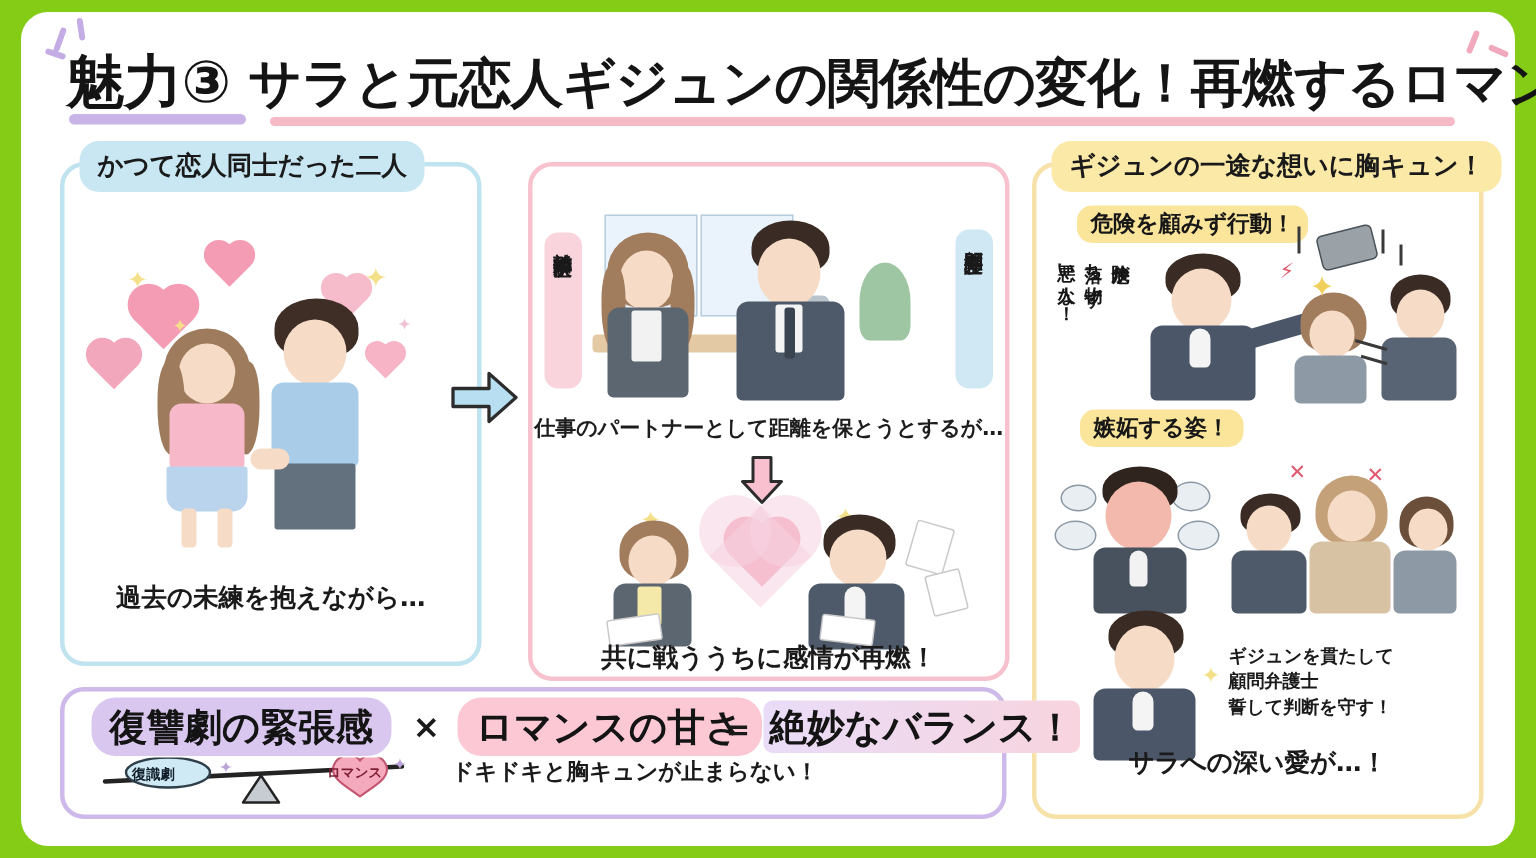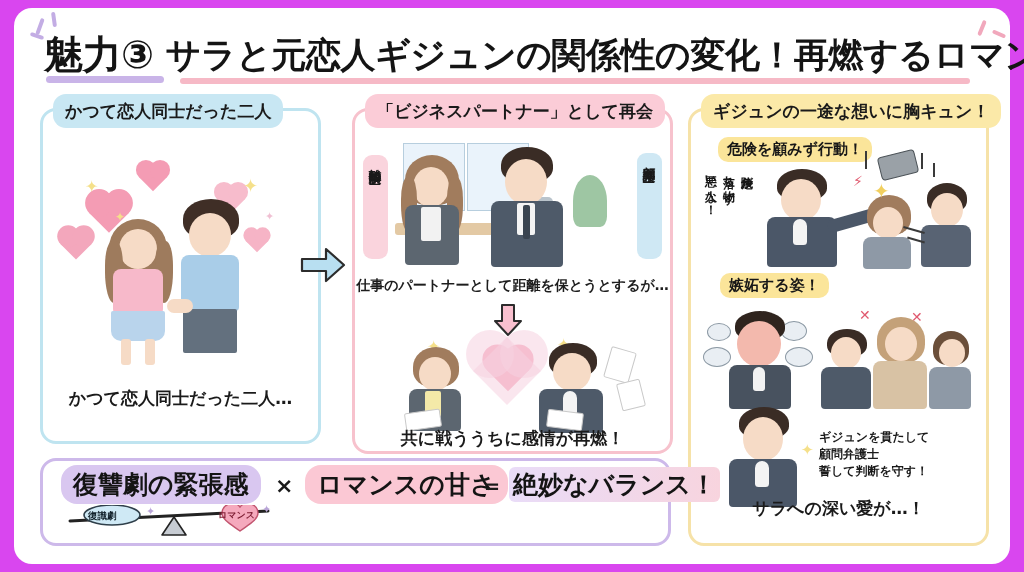--- a/index.html
+++ b/index.html
@@ -5,21 +5,21 @@
   html,body{margin:0;padding:0;}
   body{
     width:1024px;height:572px;
     background:#fdfdfd;
     font-family:"DejaVu Sans","Liberation Sans",sans-serif;
     overflow:hidden;
     position:relative;
   }
   #stage{
     position:absolute;left:0;top:0;width:1024px;height:572px;
-    background:#d946ef;
+    background:#84cc16;
   }
   
   .outer-frame{
     position:absolute;left:14px;top:8px;width:996px;height:556px;
     background:#ffffff;border-radius:18px;
   }
 
   
   .title-row{
     position:absolute;left:44px;top:24px;width:940px;height:62px;
@@ -207,31 +207,30 @@
       <div class="person" style="left:132px;top:62px;width:90px;height:170px;">
         <div class="hair" style="left:8px;top:0;width:56px;height:40px;background:#3f2e26;"></div>
         <div class="head" style="left:14px;top:14px;width:42px;height:44px;"></div>
         <div class="body" style="left:6px;top:56px;width:58px;height:56px;background:#a9cde8;"></div>
         <div class="body" style="left:8px;top:110px;width:54px;height:44px;background:#63707e;border-radius:2px;"></div>
       </div>
 
       <div style="position:absolute;left:124px;top:162px;width:26px;height:14px;background:#f6dbc6;border-radius:7px;"></div>
     </div>
 
-    <div class="caption" style="top:276px;">かつて恋人同士だった二人…</div>
+    <div class="caption" style="top:276px;">過去の未練を抱えながら…</div>
   </div>
 
   <div class="arrow-right">
     <svg viewBox="0 0 46 38" width="46" height="38">
       <path d="M2 13 H26 V3 L44 19 L26 35 V25 H2 Z" fill="#b8dff1" stroke="#2c2c2c" stroke-width="2.2" stroke-linejoin="round"></path>
     </svg>
   </div>
 
   <div class="panel panel-mid">
-    <div class="panel-head head-pink">「ビジネスパートナー」として再会</div>
 
     <div class="ill" style="left:22px;top:30px;width:268px;height:130px;">
       <div class="win" style="left:26px;top:2px;width:60px;height:66px;"></div>
       <div class="win" style="left:90px;top:2px;width:60px;height:66px;"></div>
       <div class="desk" style="left:18px;top:82px;width:150px;height:12px;"></div>
       <div style="position:absolute;left:150px;top:56px;width:26px;height:26px;background:#b9c3cb;border-radius:5px;"></div>
       <div style="position:absolute;left:196px;top:34px;width:34px;height:52px;background:#9ec6a3;border-radius:50% 50% 20% 20%;"></div>
 
       <div class="person" style="left:22px;top:14px;width:74px;height:112px;">
         <div class="hair" style="left:6px;top:0;width:54px;height:50px;background:#a17c5d;"></div>
@@ -380,20 +379,21 @@
     <div class="caption" style="top:386px;">サラへの深い愛が…！</div>
   </div>
 
   <div class="panel panel-bottom">
     <div class="chip chip-purple" style="left:18px;top:4px;">復讐劇の緊張感</div>
     <div class="op" style="left:232px;top:12px;">×</div>
     <div class="chip chip-pink" style="left:262px;top:4px;">ロマンスの甘さ</div>
     <div class="op" style="left:438px;top:10px;">＝</div>
     <div class="grad-text" style="left:466px;top:6px;">絶妙なバランス！</div>
 
+    <div class="sub-caption" style="left:258px;top:44px;">ドキドキと胸キュンが止まらない！</div>
   </div>
 
   <div class="balance">
     <svg viewBox="0 0 216 32" width="216" height="32">
       <line x1="8" y1="16" x2="206" y2="6" stroke="#232323" stroke-width="3" stroke-linecap="round"></line>
       <path d="M100 30 L112 12 L124 30 Z" fill="#c7ccd3" stroke="#232323" stroke-width="1.6" stroke-linejoin="round"></path>
       <ellipse cx="50" cy="10" rx="28" ry="10" fill="#cfe9f5" stroke="#2f3f4a" stroke-width="1.6"></ellipse>
       <path d="M178 2 c-6 -8 -18 -2 -18 6 c0 7 10 12 18 18 c8 -6 18 -11 18 -18 c0 -8 -12 -14 -18 -6 z" fill="#f5a9bd" stroke="#c2556f" stroke-width="1.4"></path>
       <text x="26" y="14" font-size="9.5" font-family="DejaVu Sans, sans-serif" font-weight="bold" fill="#12212b">復識劇</text>
       <text x="156" y="13" font-size="9" font-family="DejaVu Sans, sans-serif" font-weight="bold" fill="#7d1c32">ロマンス</text>

